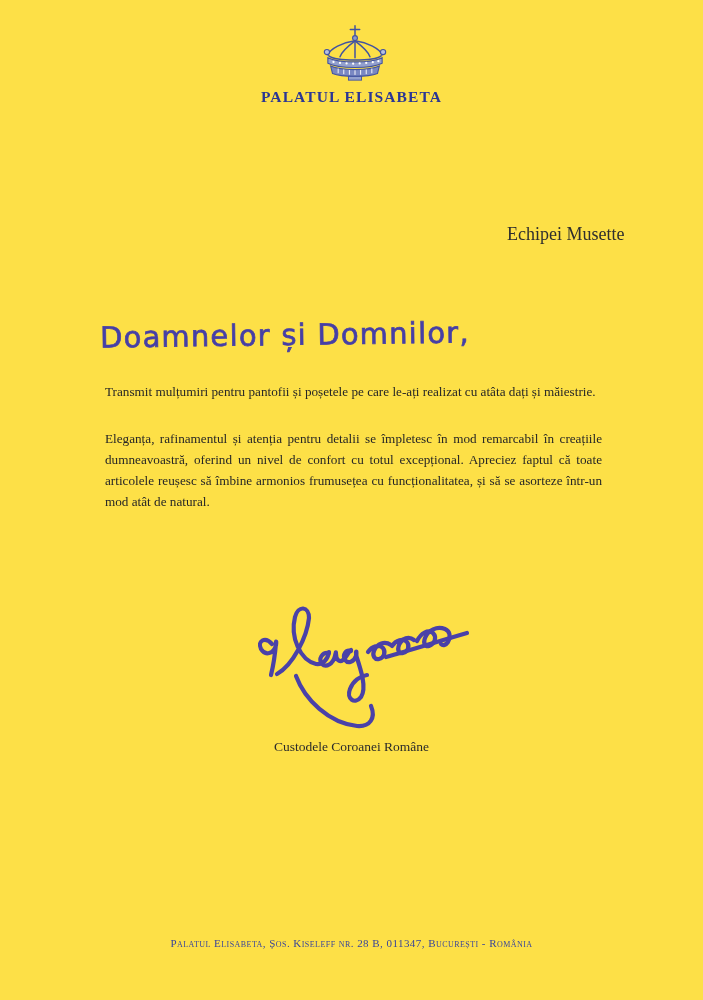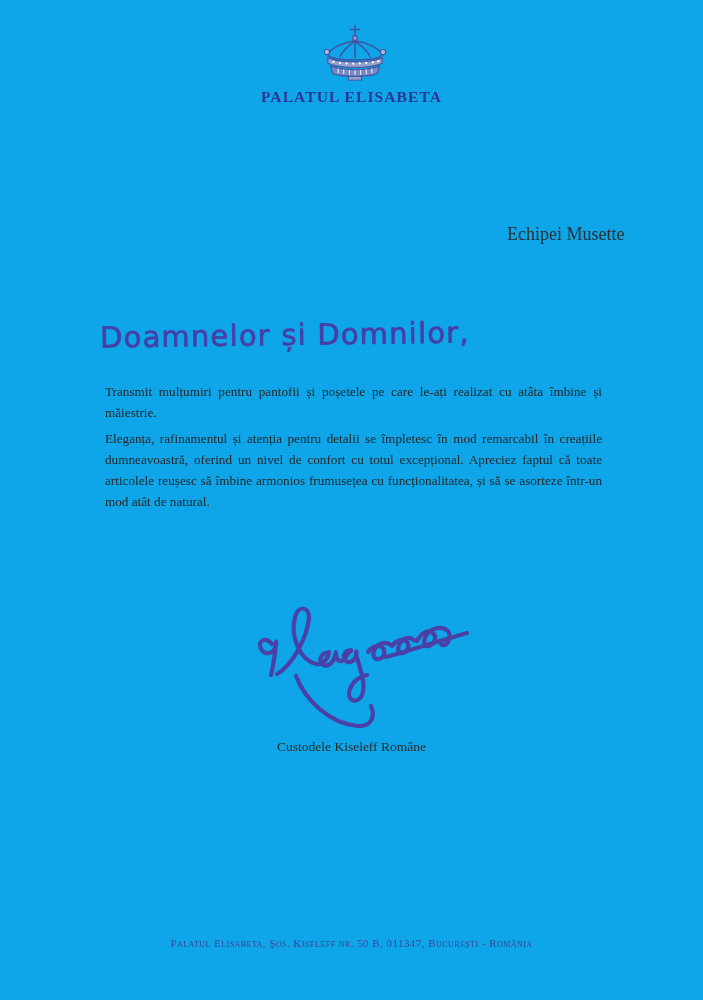--- a/index.html
+++ b/index.html
@@ -3,21 +3,21 @@
 <meta charset="utf-8">
 <title>Palatul Elisabeta — Scrisoare</title>
 <style>
   * { margin:0; padding:0; box-sizing:border-box; }
   html,body { background:#ffffff; }
   body { font-family:"Liberation Serif", serif; }
   .page {
     position:relative;
     width:703px; height:1000px;
     margin:0 auto;
-    background:#0ea5e9;
+    background:#fde047;
     overflow:hidden;
   }
   
   .crown {
     position:absolute; left:317px; top:24px;
     width:76px; height:58px;
   }
   .org-title {
     position:absolute; left:0; right:0; top:88px;
     text-align:center;
@@ -120,35 +120,35 @@
     </g>
     <rect x="33" y="56" width="14" height="4" fill="#93a0cd" stroke="#4253a0" stroke-width="1"></rect>
   </svg>
 
   <div class="org-title" style="text-transform:uppercase;">Palatul Elisabeta</div>
 
   <div class="recipient">Echipei Musette</div>
 
   <div class="salutation">Doamnelor și Domnilor,</div>
 
-  <p class="para para-1">Transmit mulțumiri pentru pantofii și poșetele pe care le-ați realizat cu atâta îmbine și măiestrie.</p>
+  <p class="para para-1">Transmit mulțumiri pentru pantofii și poșetele pe care le-ați realizat cu atâta dați și măiestrie.</p>
   <p class="para para-2">Eleganța, rafinamentul și atenția pentru detalii se împletesc în mod remarcabil în creațiile dumneavoastră, oferind un nivel de confort cu totul excepțional. Apreciez faptul că toate articolele reușesc să îmbine armonios frumusețea cu funcționalitatea, și să se asorteze într-un mod atât de natural.</p>
 
   <svg class="signature" viewBox="0 0 222 144" role="img" aria-label="Margareta">
     <g stroke="#4a41a8" stroke-width="4.2" fill="none" stroke-linecap="round" stroke-linejoin="round">
       <path d="M21,49 C14,41 6,46 10,54 C14,61 23,59 25,50 C25.5,47 25,45 25,48 C24,60 22,72 20,80"></path>
       <path d="M26,79 C42,70 56,42 58,23 C58,11 47,10 44,22 C39,42 49,65 65,69 C72,70 77,64 78,57"></path>
       <path d="M78,58 C71,57 67,64 71,69 C75,73 82,69 84,61 C85,57 85,56 85,59 C85,64 88,68 92,65 C96,62 97,57 100,55"></path>
       <path d="M100,56 C95,54 91,60 94,65 C97,69 103,67 105,61 C106,57 105,55 105,58"></path>
       <path d="M105,60 C110,75 116,93 110,102 C104,110 95,104 99,94 C102,86 109,81 116,80"></path>
       <path d="M45,81 C54,105 78,128 106,131 C119,132 125,123 120,111"></path>
       <path d="M117,57 C121,51 128,49 132,53 C135,57 133,63 128,64 C124,65 121,61 123,56 C126,48 134,46 140,50"></path>
       <path d="M141,51 C145,45 152,43 156,47 C159,51 157,57 152,58 C148,59 146,55 148,50 C151,43 158,41 163,45"></path>
       <path d="M135,62 C160,55 185,47 216,38"></path>
       <path d="M166,46 C170,38 177,34 182,38 C186,42 184,49 178,51 C174,52 172,48 174,43 C177,35 186,31 194,34 C199,36 200,42 197,47 C195,50 192,51 190,49"></path>
     </g>
   </svg>
 
-  <div class="signer-title">Custodele Kiseleff Române</div>
+  <div class="signer-title">Custodele Coroanei Române</div>
 
-  <div class="footer">Palatul Elisabeta, Șos. Kiseleff nr. 50 B, 011347, București - România</div>
+  <div class="footer">Palatul Elisabeta, Șos. Kiseleff nr. 28 B, 011347, București - România</div>
 
 </div>
 
 </body></html>

